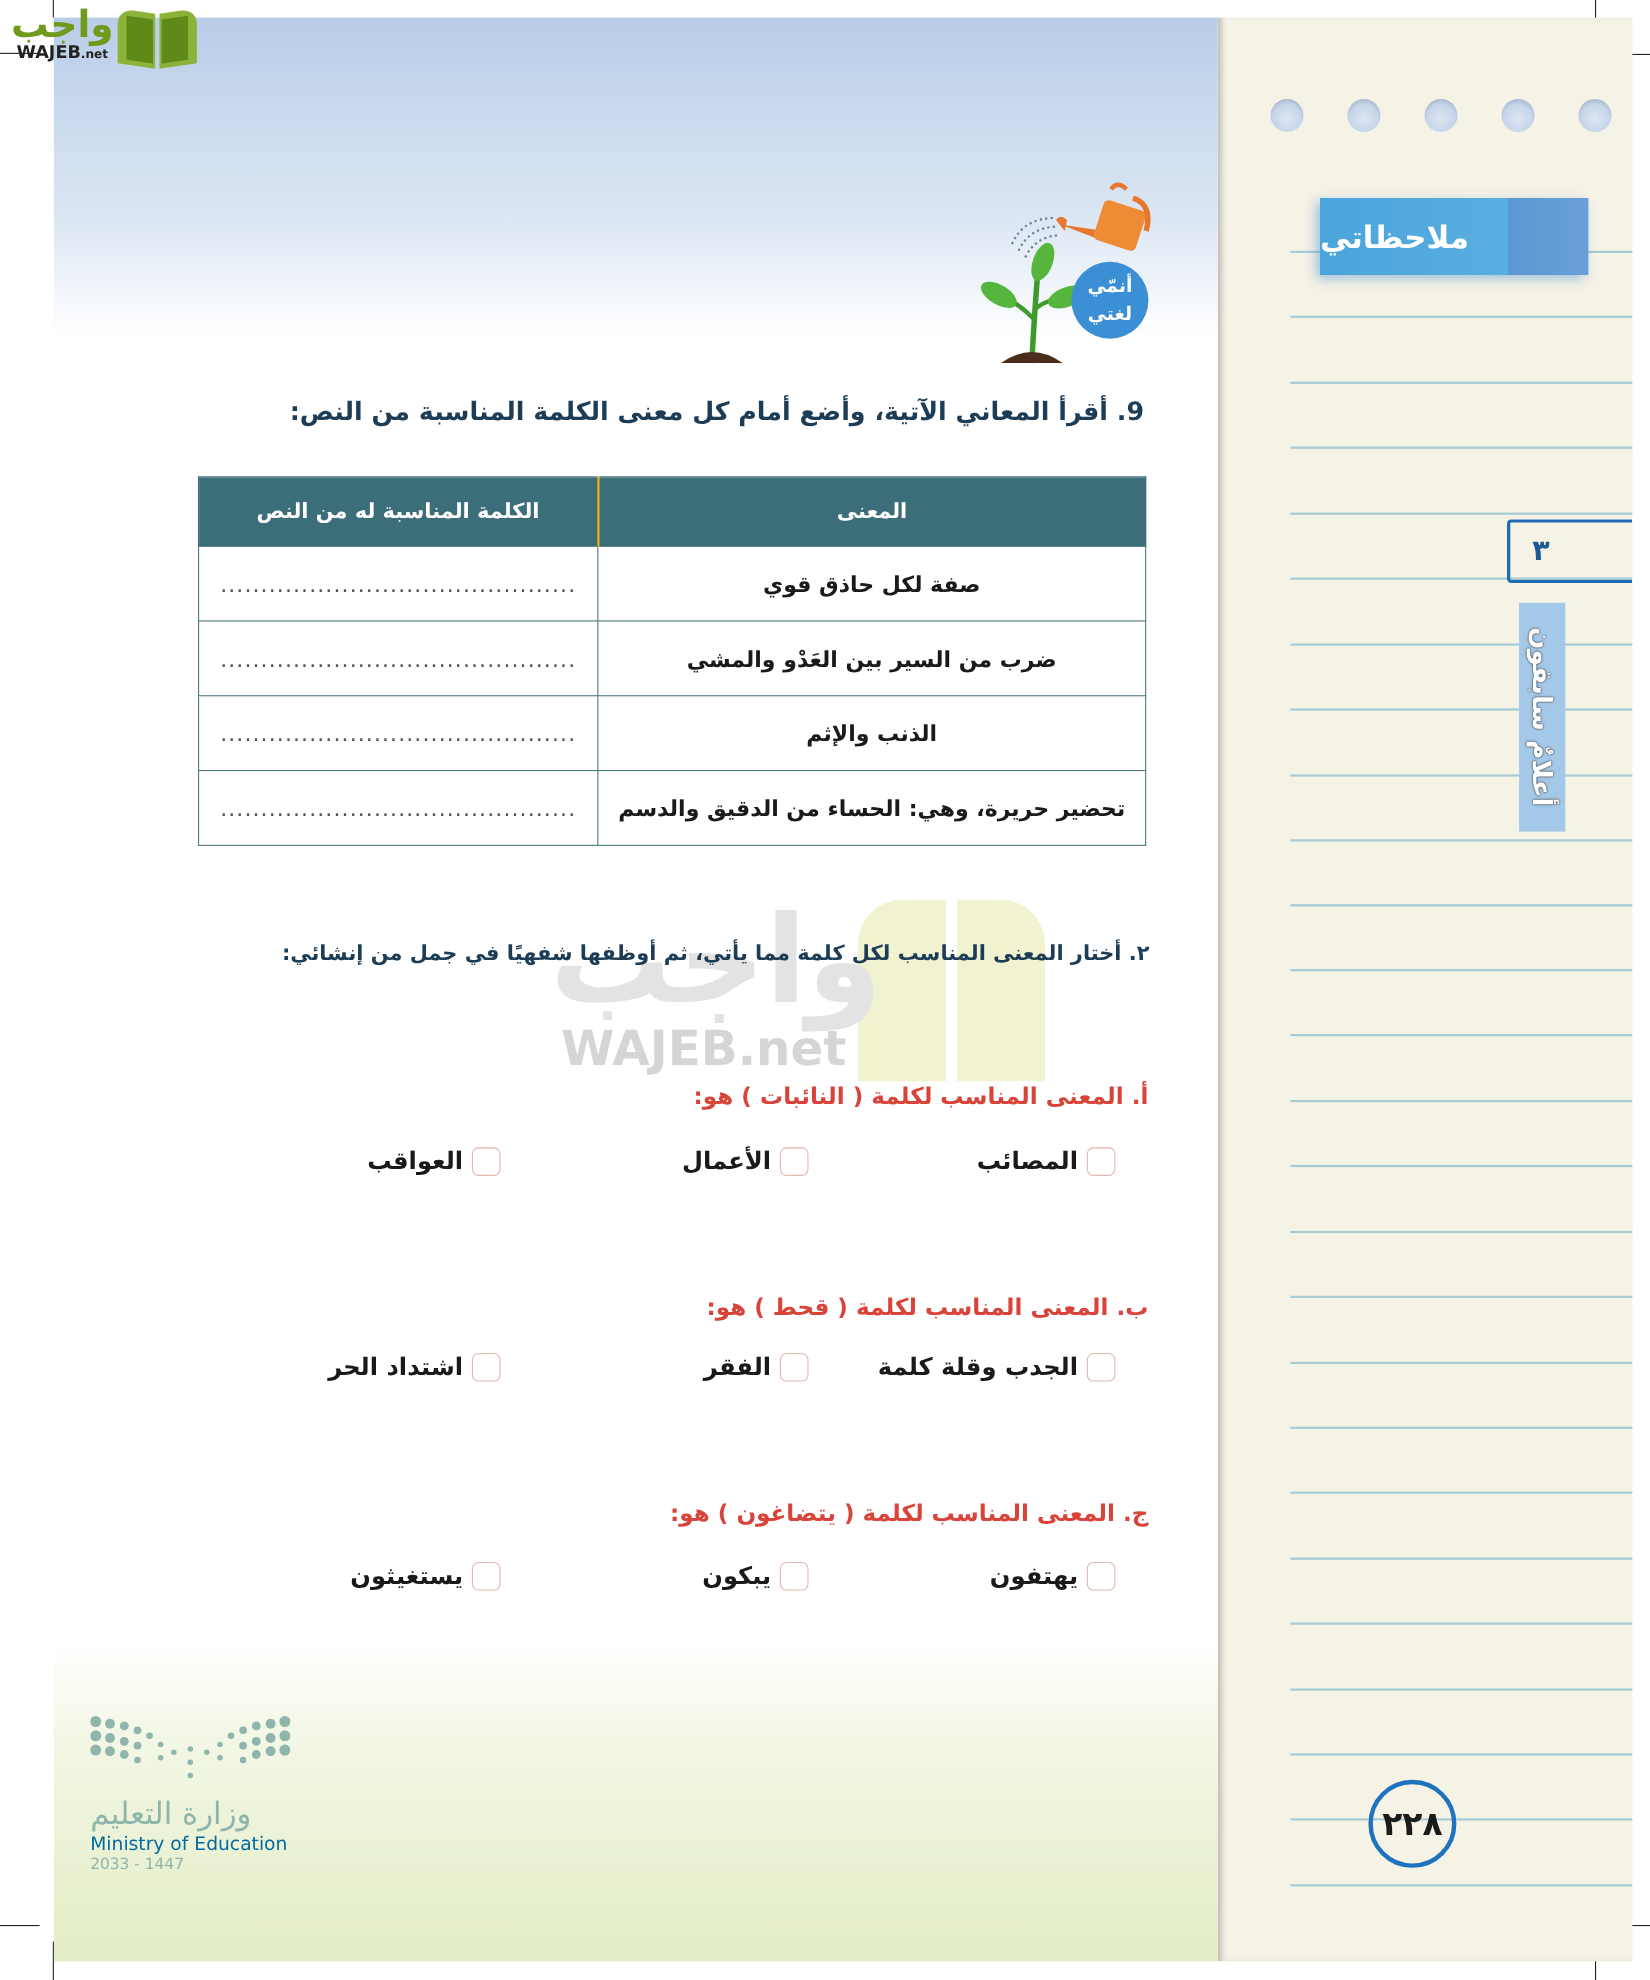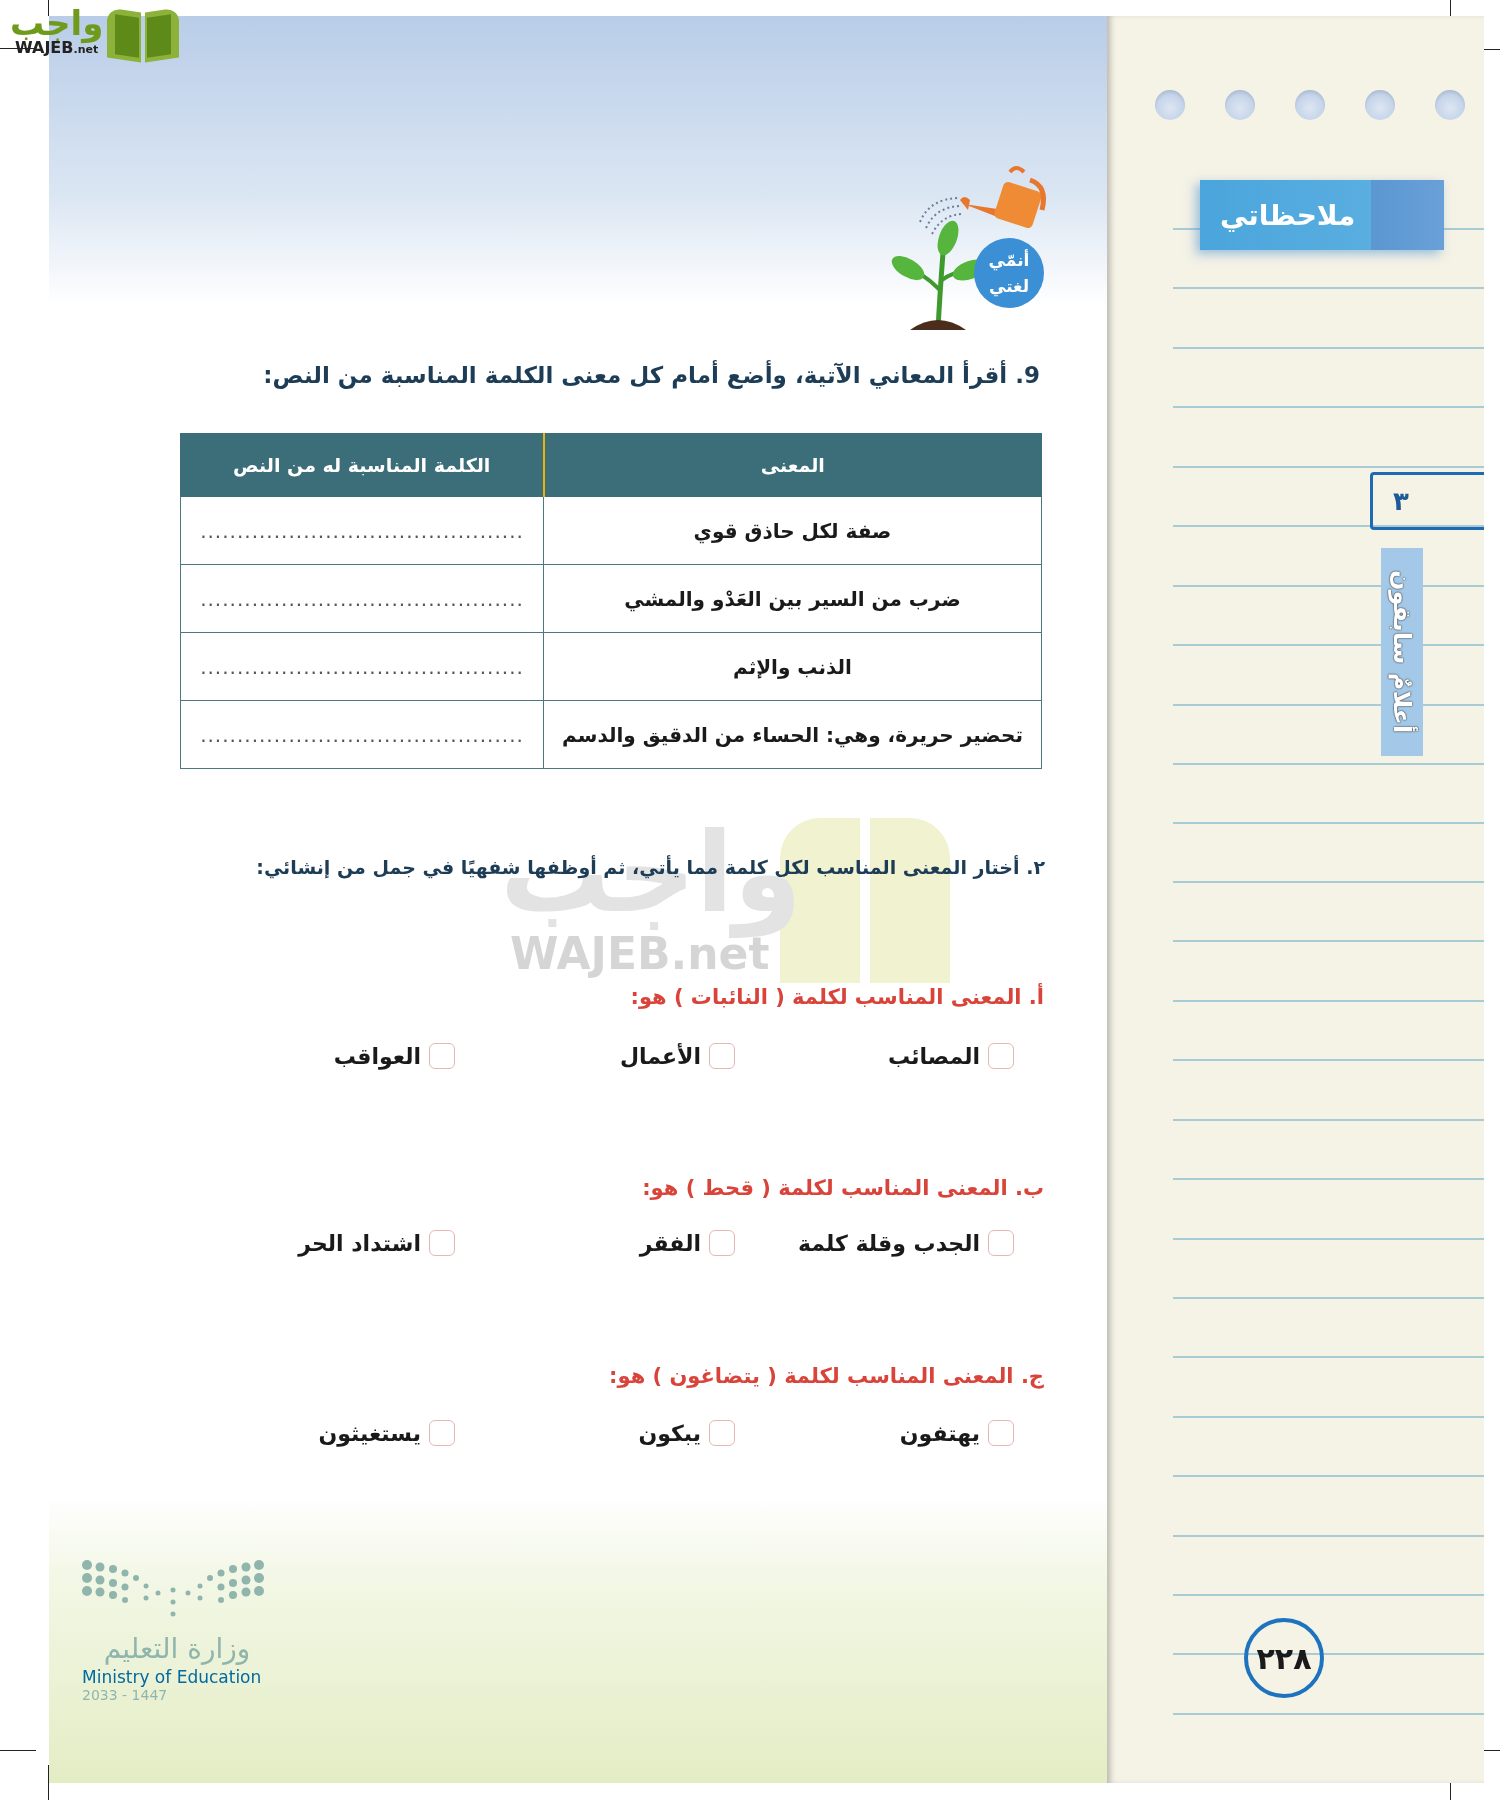--- a/index.html
+++ b/index.html
@@ -8,21 +8,21 @@
   .page{position:absolute;left:49px;top:16px;width:1060px;height:1767px;
         background:linear-gradient(to bottom,#b9cde8 0px,#dbe6f3 180px,#ffffff 290px,#ffffff 1480px,#f3f7e6 1560px,#e3edc4 1767px);}
   .notes{position:absolute;left:1107px;top:16px;width:377px;height:1767px;background:#f5f2e6;
          box-shadow:inset 6px 0 6px -3px rgba(0,0,0,0.25);}
   .hole{position:absolute;width:30px;height:30px;border-radius:50%;
         background:radial-gradient(circle at 50% 60%,#dde6f2 0,#c6d5ea 55%,#8d9db4 100%);}
   .nline{position:absolute;left:1173px;width:311px;height:2px;background:#a8cbd6;}
   .notes-title{position:absolute;left:1200px;top:180px;width:244px;height:70px;
         background:linear-gradient(to right,#4aa5dc 0,#5aaee0 70%,#5b97d2 70%,#6aa0d8 100%);
         box-shadow:-4px 4px 10px rgba(60,140,210,0.5);color:#fff;font-weight:bold;font-size:28px;
-        display:flex;align-items:center;justify-content:flex-start;padding-left:20px;box-sizing:border-box;direction:rtl;}
+        display:flex;align-items:center;justify-content:flex-start;box-sizing:border-box;direction:rtl;}
   .notes-title span{margin-right:auto;margin-left:0;}
   .unit-box{position:absolute;left:1370px;top:472px;width:114px;height:58px;border:3px solid #1e6bb3;
         border-right:none;border-radius:4px 0 0 4px;color:#1e5a98;font-weight:bold;font-size:26px;
         display:flex;align-items:center;padding-left:20px;box-sizing:border-box;}
   .unit-ribbon{position:absolute;left:1381px;top:548px;width:42px;height:208px;background:#a4c9e8;
         display:flex;align-items:center;justify-content:center;}
   .unit-ribbon span{writing-mode:vertical-rl;color:#fff;font-weight:bold;font-size:24px;
         text-shadow:0 0 2px #333,0 0 1px #333;letter-spacing:1px;}
   .page-num{position:absolute;left:1244px;top:1618px;width:72px;height:72px;border:4px solid #1e73be;
         border-radius:50%;display:flex;align-items:center;justify-content:center;font-weight:bold;
@@ -58,21 +58,21 @@
         text-align:center;background:#fff;}
   table.meanings td.ans{width:360px;color:#555;font-weight:normal;letter-spacing:1px;}
   .sub{position:absolute;direction:rtl;color:#d9443a;font-weight:bold;font-size:21px;right:456px;}
   .opt{position:absolute;direction:rtl;display:flex;align-items:center;font-weight:bold;font-size:22px;color:#1a1a1a;}
   .cb{width:24px;height:24px;border:1.5px solid #e4b8b1;border-radius:6px;margin-left:8px;background:#fff;}
   .plant{position:absolute;left:880px;top:160px;width:180px;height:180px;}
   .badge{position:absolute;left:974px;top:238px;width:70px;height:70px;border-radius:50%;background:#3b8fd4;
         color:#fff;font-weight:bold;font-size:17px;display:flex;flex-direction:column;align-items:center;justify-content:center;line-height:26px;direction:rtl;}
   .moe{position:absolute;left:82px;top:1560px;width:190px;}
   .moe-dots{width:182px;height:60px;}
-  .moe-ar{font-size:28px;color:#8fb5ad;direction:rtl;text-align:center;margin-top:8px;}
+  .moe-ar{font-size:28px;color:#8fb5ad;direction:rtl;text-align:left;margin-top:8px;}
   .moe-en{font-size:17px;color:#0369a1;margin-top:2px;}
   .moe-year{font-size:14px;color:#8fb5ad;}
 </style>
 </head>
 <body>
 
 <div class="crop" style="left:48px;top:0;width:1px;height:16px;"></div>
 <div class="crop" style="left:0;top:48px;width:36px;height:1px;"></div>
 <div class="crop" style="left:1450px;top:0;width:1px;height:36px;"></div>
 <div class="crop" style="left:1465px;top:49px;width:35px;height:1px;"></div>

